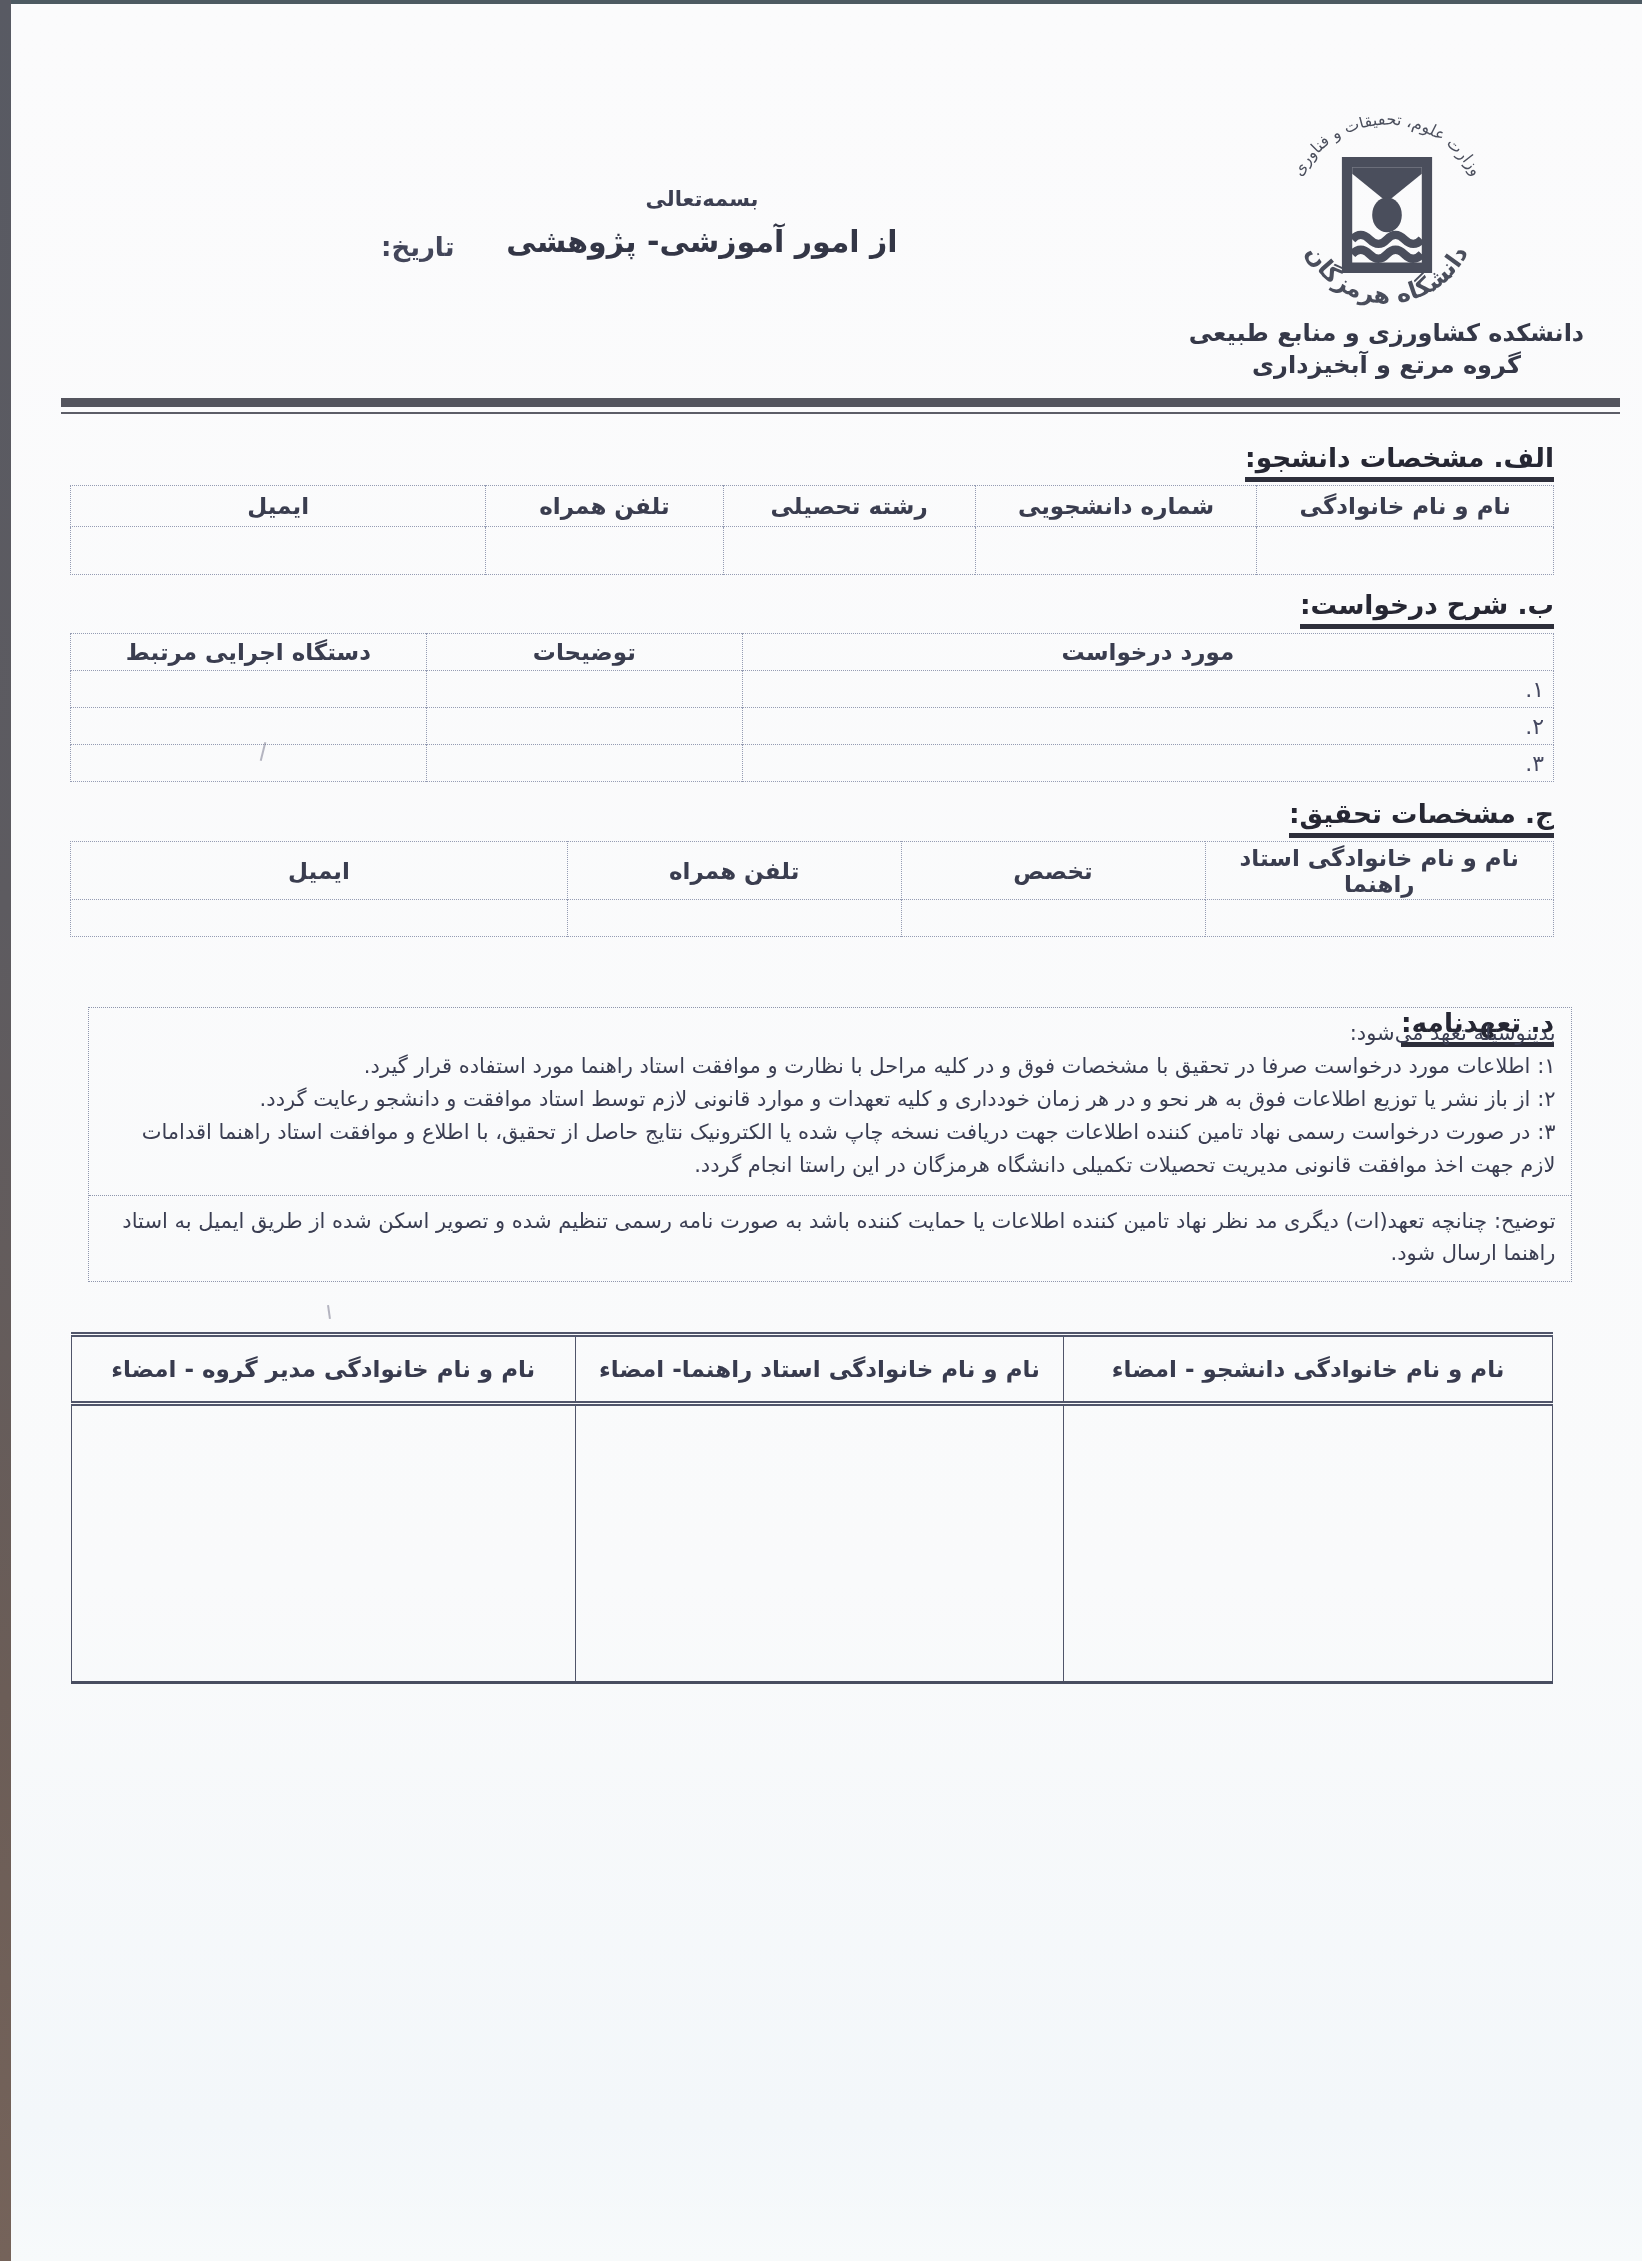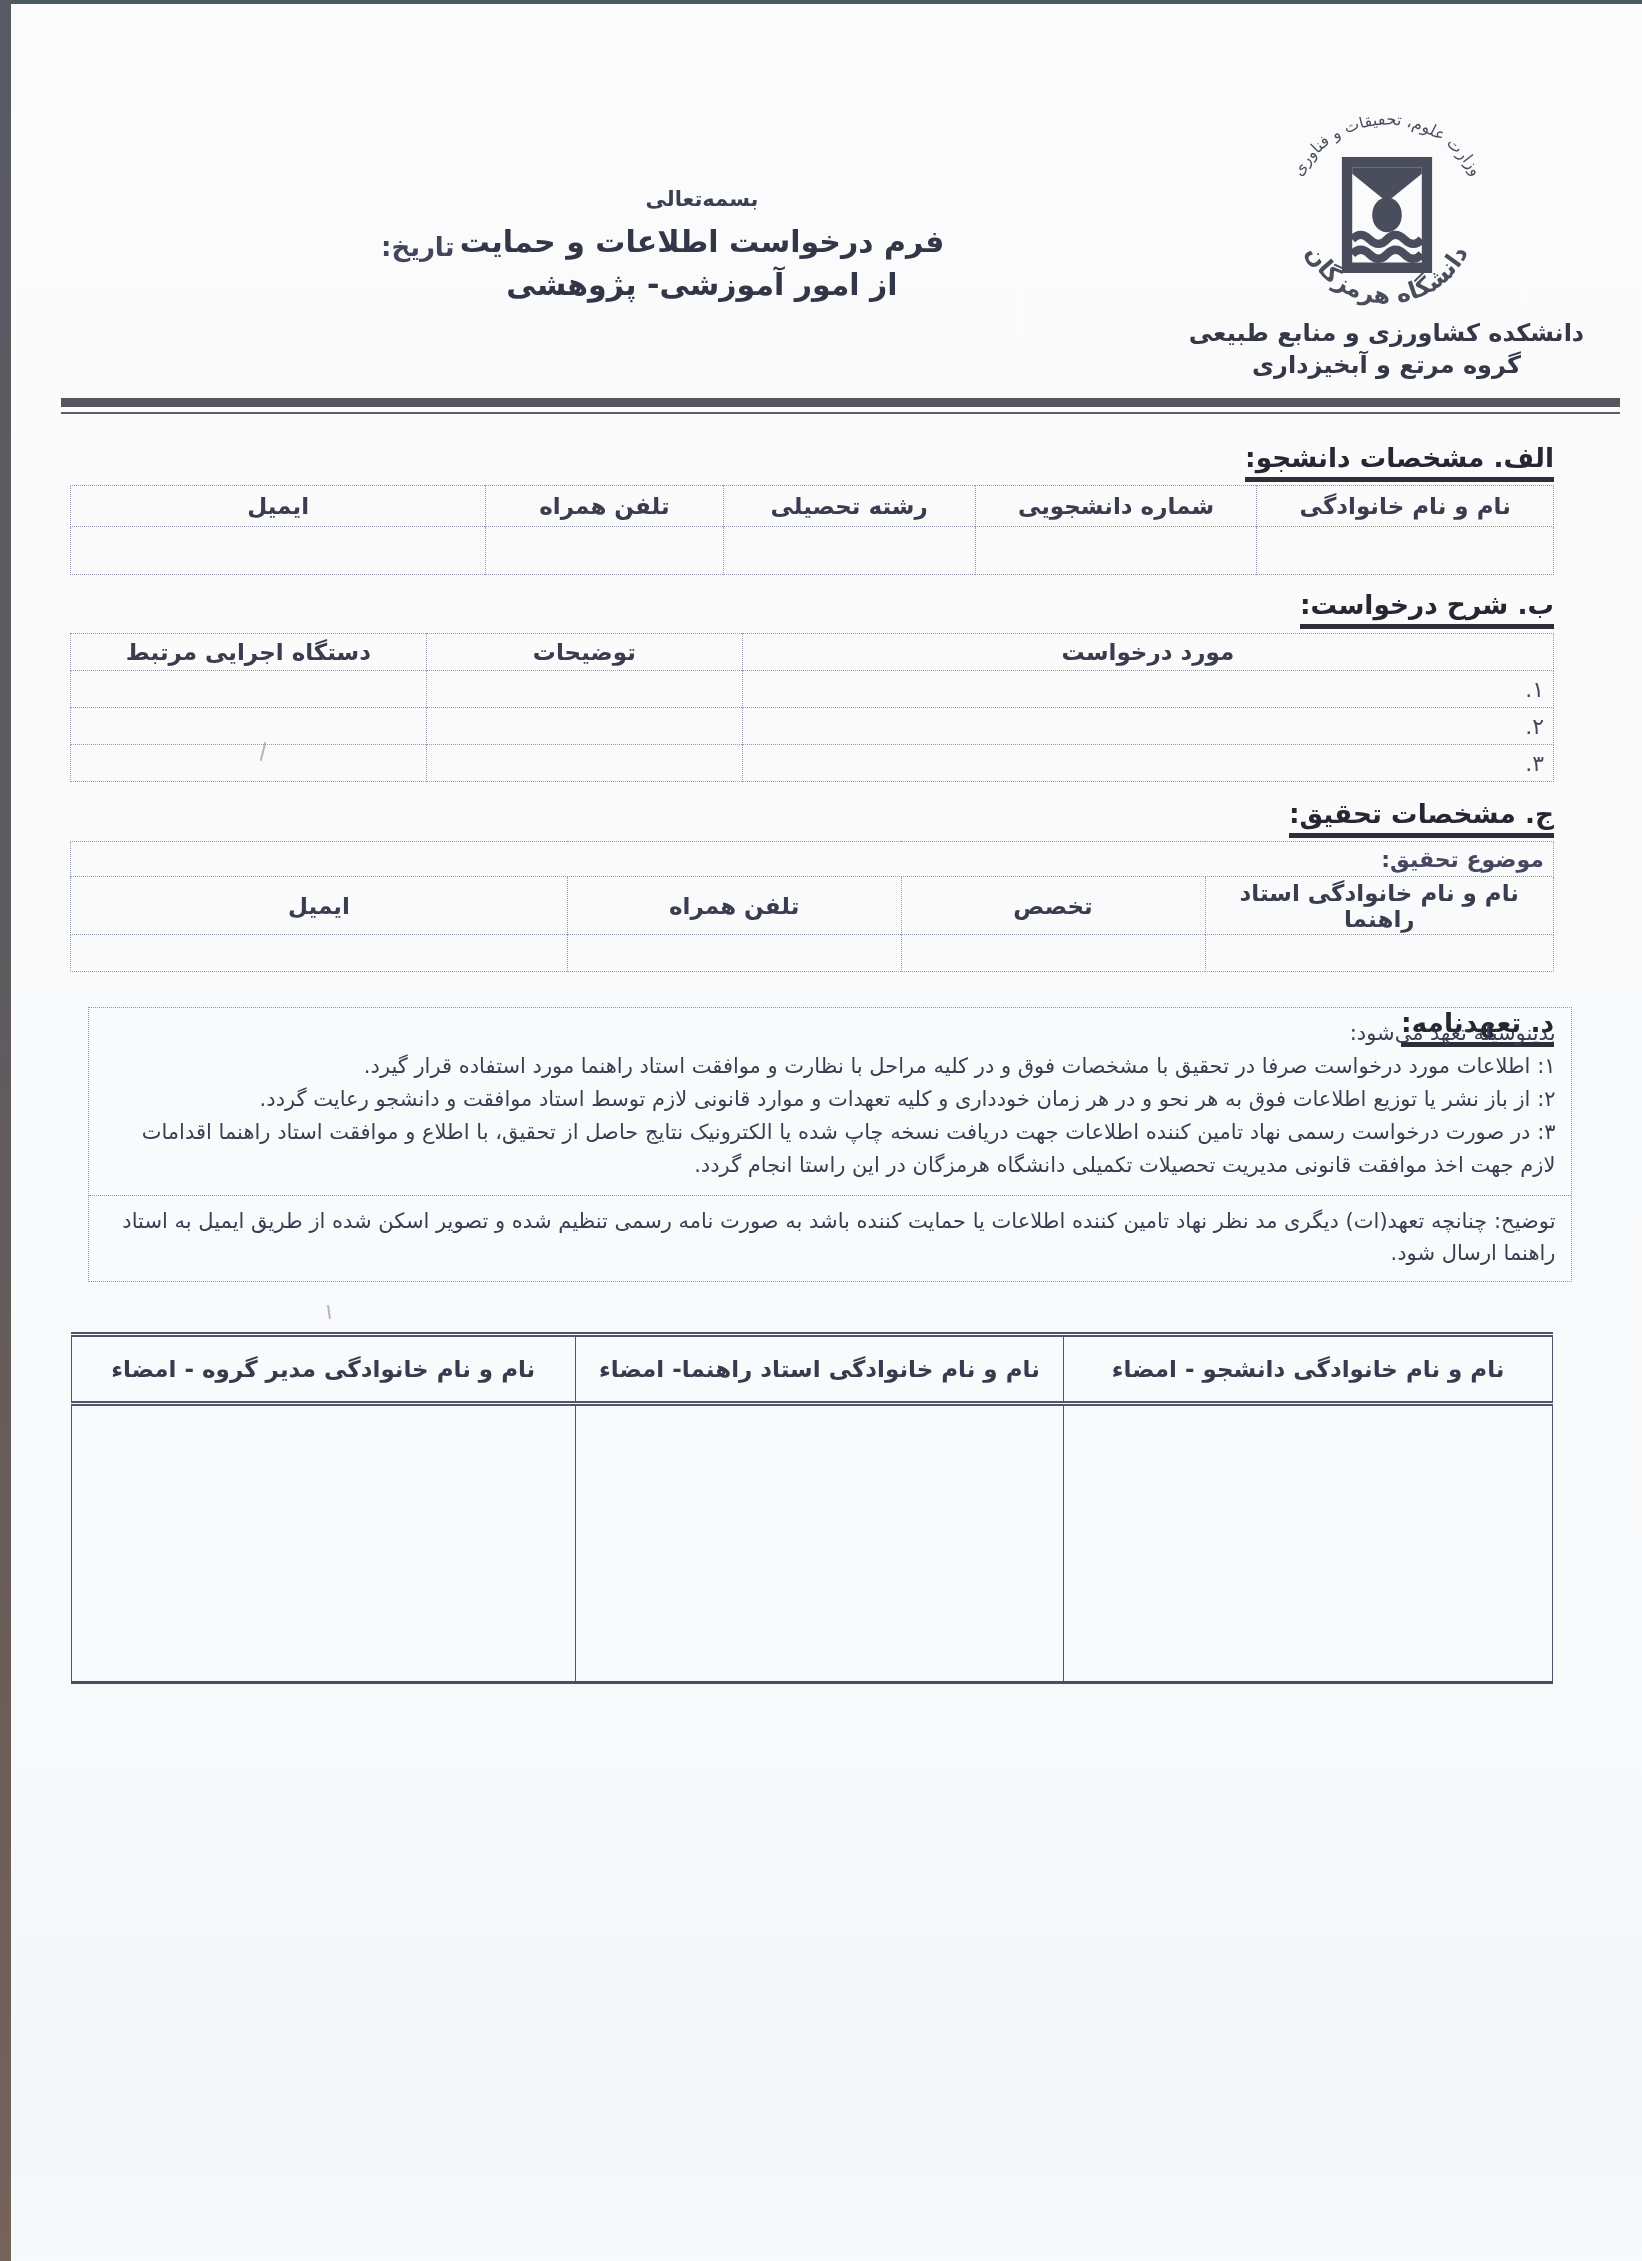--- a/index.html
+++ b/index.html
@@ -115,21 +115,20 @@
         <text font-size="37" font-weight="bold" fill="#4a4e5c">
           <textPath href="#arcBottom" startOffset="50%" text-anchor="middle">دانشگاه هرمزگان</textPath>
         </text>
       </svg>
       <div class="faculty-line">دانشکده کشاورزی و منابع طبیعی</div>
       <div class="faculty-line">گروه مرتع و آبخیزداری</div>
     </div>
 
     <div class="title-block">
       <div class="besmele">بسمه‌تعالی</div>
-      <div class="form-title">فرم درخواست اطلاعات و حمایت</div>
       <div class="form-title">از امور آموزشی- پژوهشی</div>
     </div>
 
     <div class="date-label">تاریخ:</div>
 
     <div class="divider">
       <div class="bar"></div>
         <div class="thin"></div>
     </div>
 
@@ -193,23 +192,20 @@
 
     <div class="sec-title" id="secC">ج. مشخصات تحقیق:</div>
     <table id="tableC" class="grid">
       <colgroup>
           <col style="width:23.5%">
           <col style="width:20.5%">
           <col style="width:22.5%">
           <col style="width:33.5%">
         </colgroup>
       <tbody>
-          <tr class="subject-row">
-        <td colspan="4" class="subject-cell">موضوع تحقیق:</td>
-      </tr>
       <tr class="head-row">
         <th>نام و نام خانوادگی استاد راهنما</th>
         <th>تخصص</th>
         <th>تلفن همراه</th>
         <th>ایمیل</th>
       </tr>
       <tr class="data-row">
         <td></td>
         <td></td>
         <td></td>

